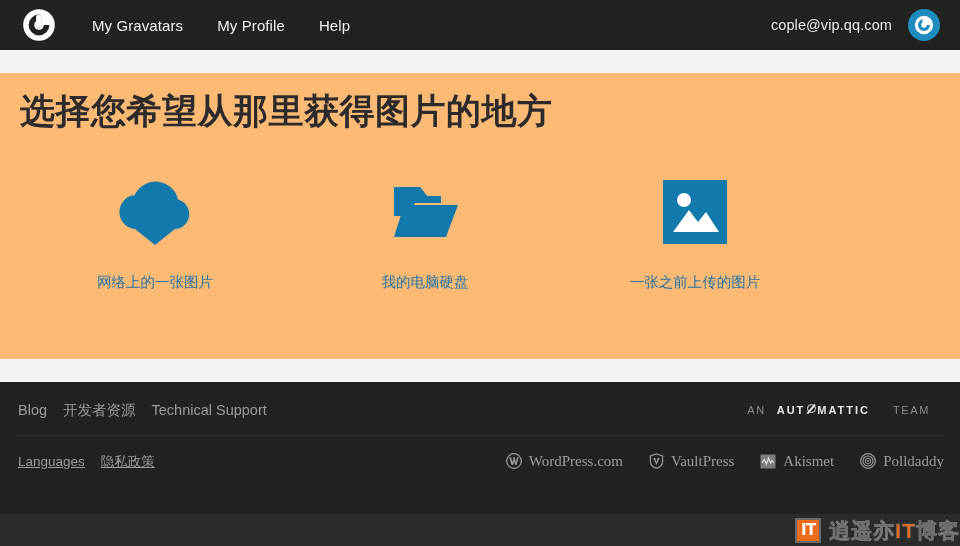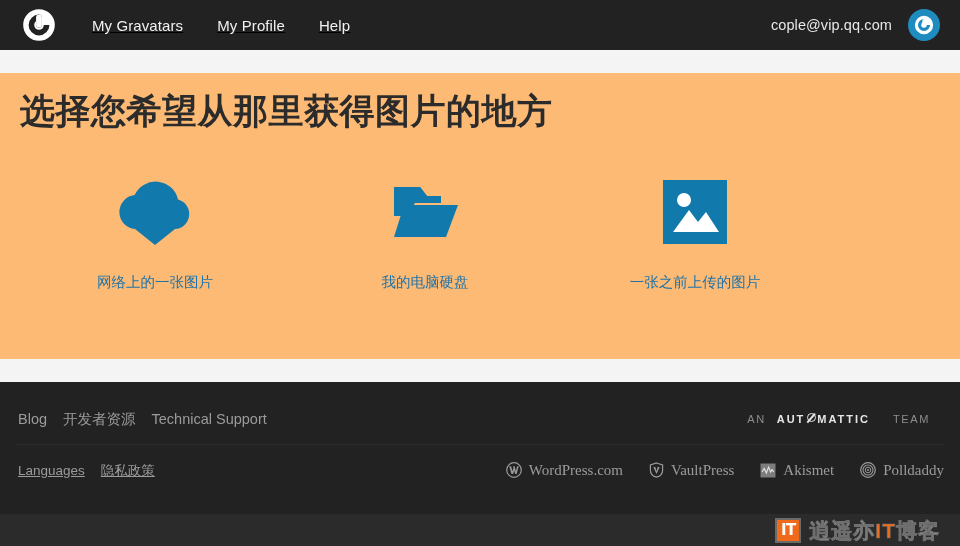--- a/index.html
+++ b/index.html
@@ -19,21 +19,21 @@
     align-items: center;
     padding: 0 20px;
   }
   .brand-logo {
     width: 38px; height: 38px;
     margin-right: 22px;
     flex: 0 0 auto;
     display: flex; align-items: center; justify-content: center;
   }
   .nav-list { display: flex; align-items: center; list-style: none; }
-  .nav-list li { margin-right: 10px; text-decoration: underline; }
+  .nav-list li { margin-right: 10px; }
   .nav-link {
     display: block;
     color: #f1f1f1;
     text-decoration: none;
     font-size: 15px;
     padding: 6px 12px;
     letter-spacing: .1px;
   }
   .header-right {
     margin-left: auto;
@@ -94,21 +94,21 @@
     line-height: 1.3;
   }
 
   
   .bottom-band { height: 23px; background: #f4f4f4; }
 
   
   .footer {
     background: #222222;
     height: 132px;
-    padding: 12px 16px;
+    padding: 3px 16px;
   }
   .footer-row {
     display: flex;
     align-items: center;
     height: 50px;
   }
   .footer-row.row1 { border-bottom: 1px solid #2d2d2d; height: 51px; }
   .footer-links { display: flex; align-items: center; list-style: none; }
   .footer-links li { margin-right: 12px; }
   .footer-link {
@@ -170,21 +170,21 @@
   }
   .brand-item .bi { margin-right: 7px; display: flex; align-items: center; }
 
   
   .watermark-bar {
     height: 32px;
     background: #2b2b2b;
     display: flex;
     align-items: center;
     justify-content: flex-end;
-    padding-right: 20px;
+    padding-right: 0;
   }
   .wm-logo {
     display: flex;
     align-items: center;
     gap: 8px;
   }
   .wm-badge {
     width: 26px; height: 25px;
     background: #ef6a1b;
     border: 2px solid #6a6a6a;

